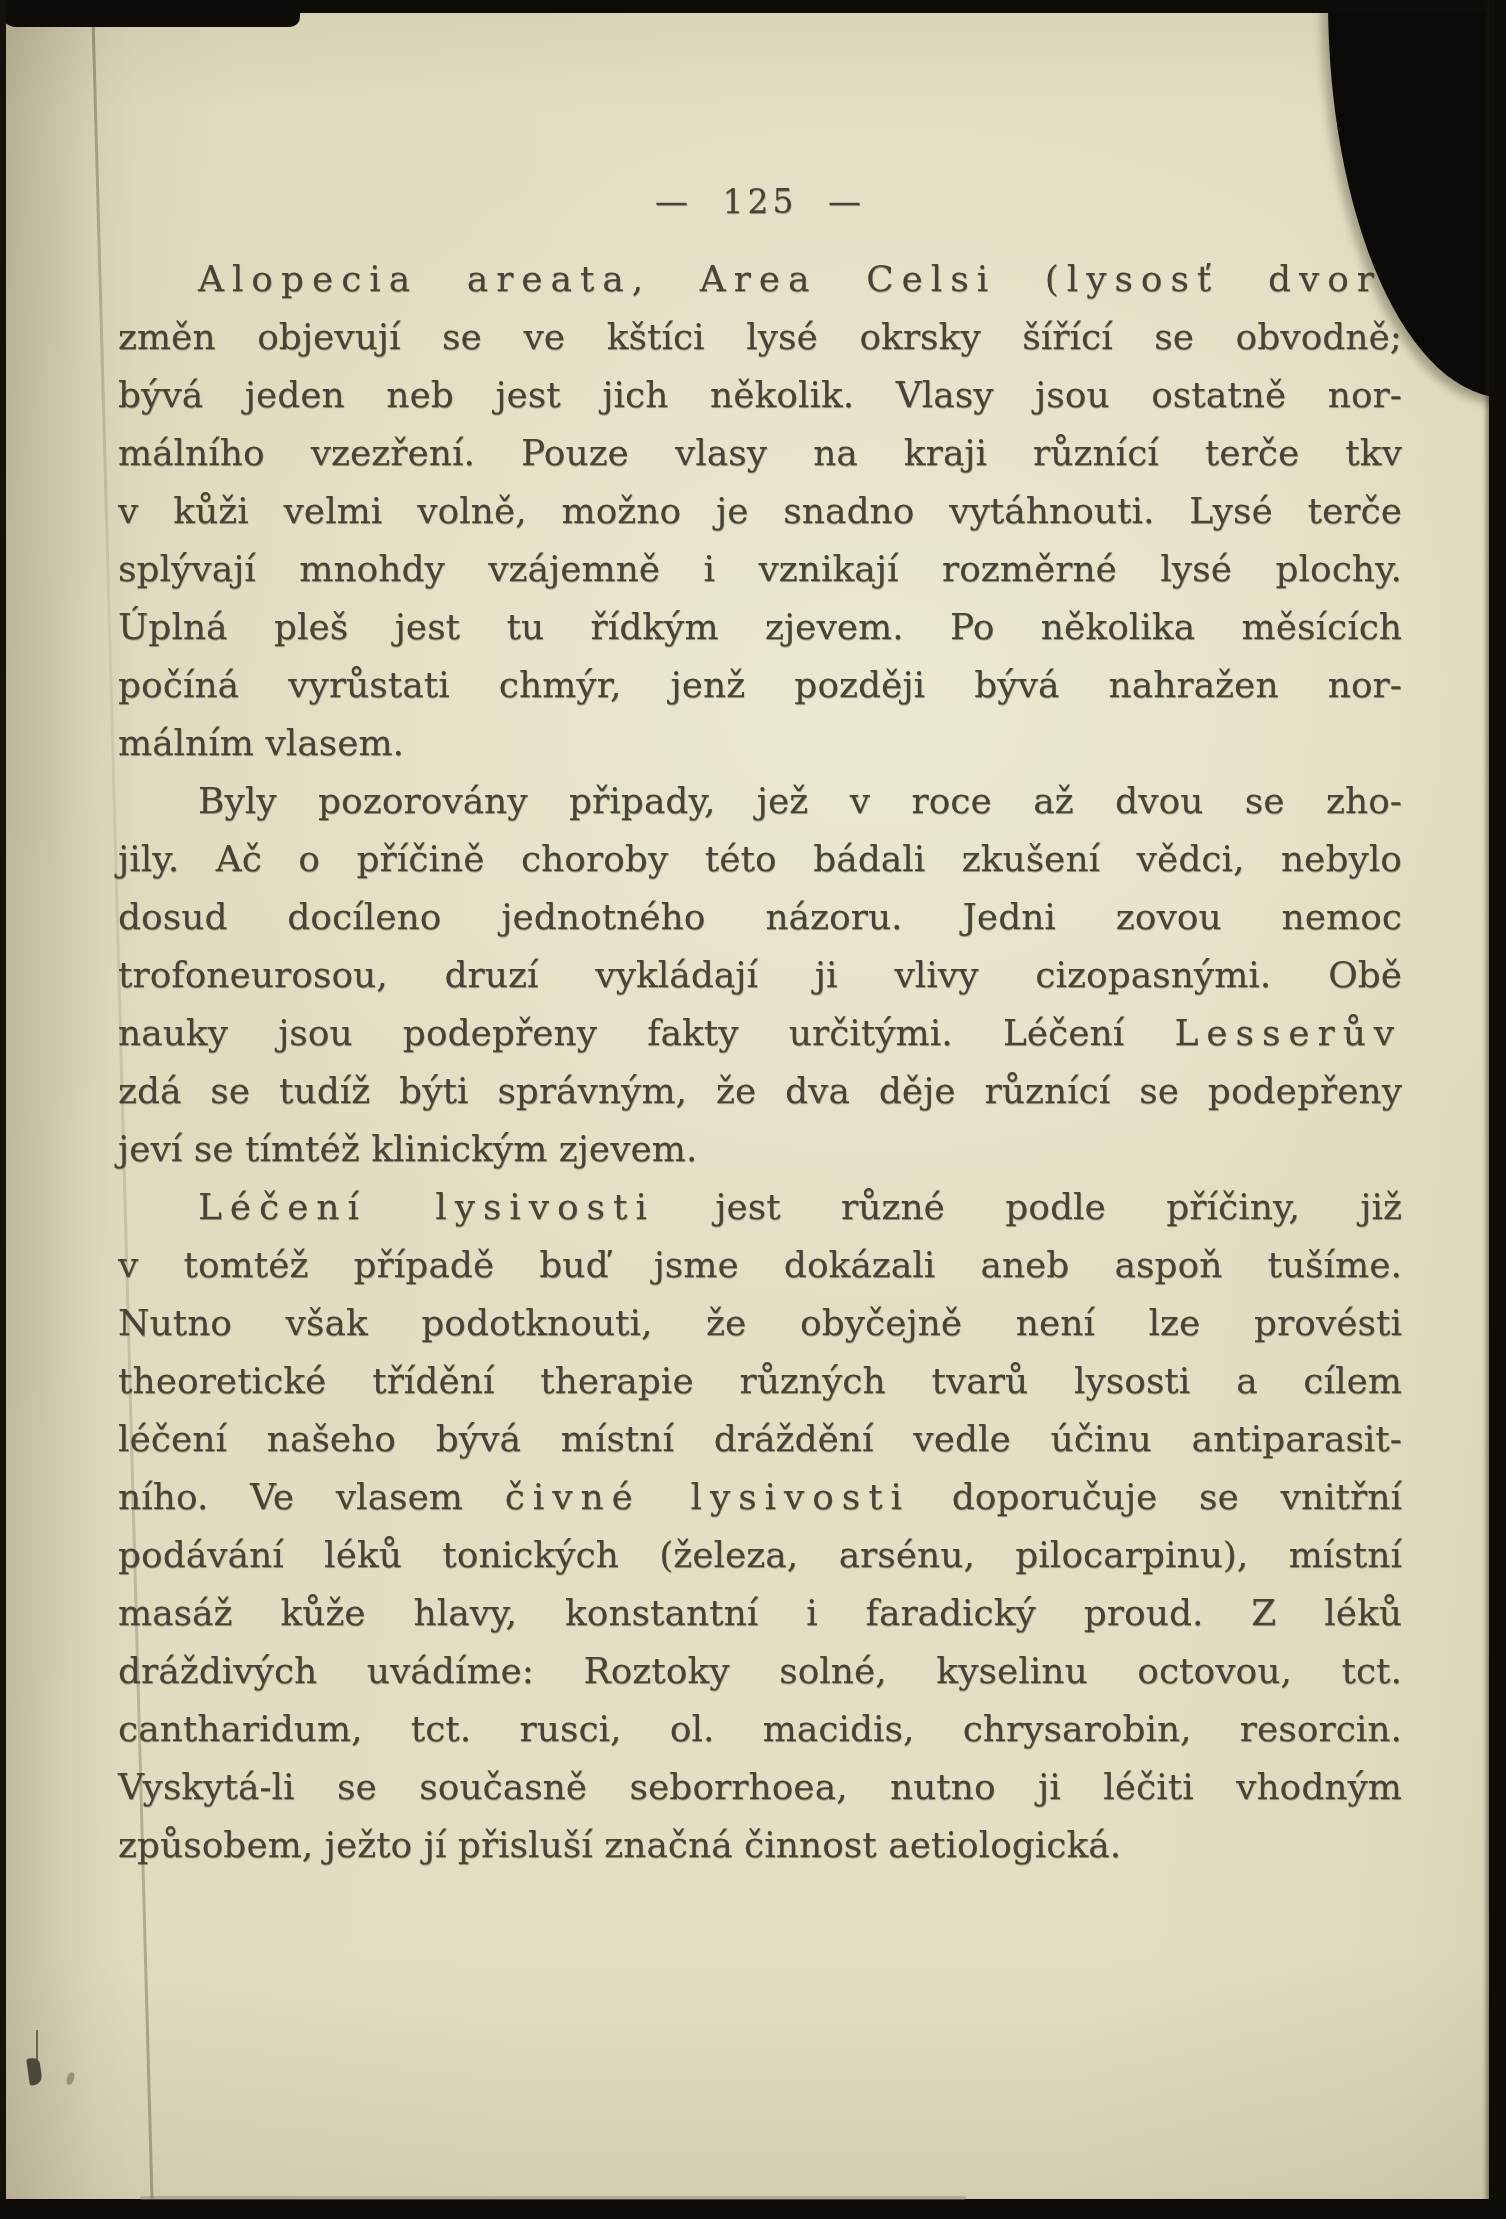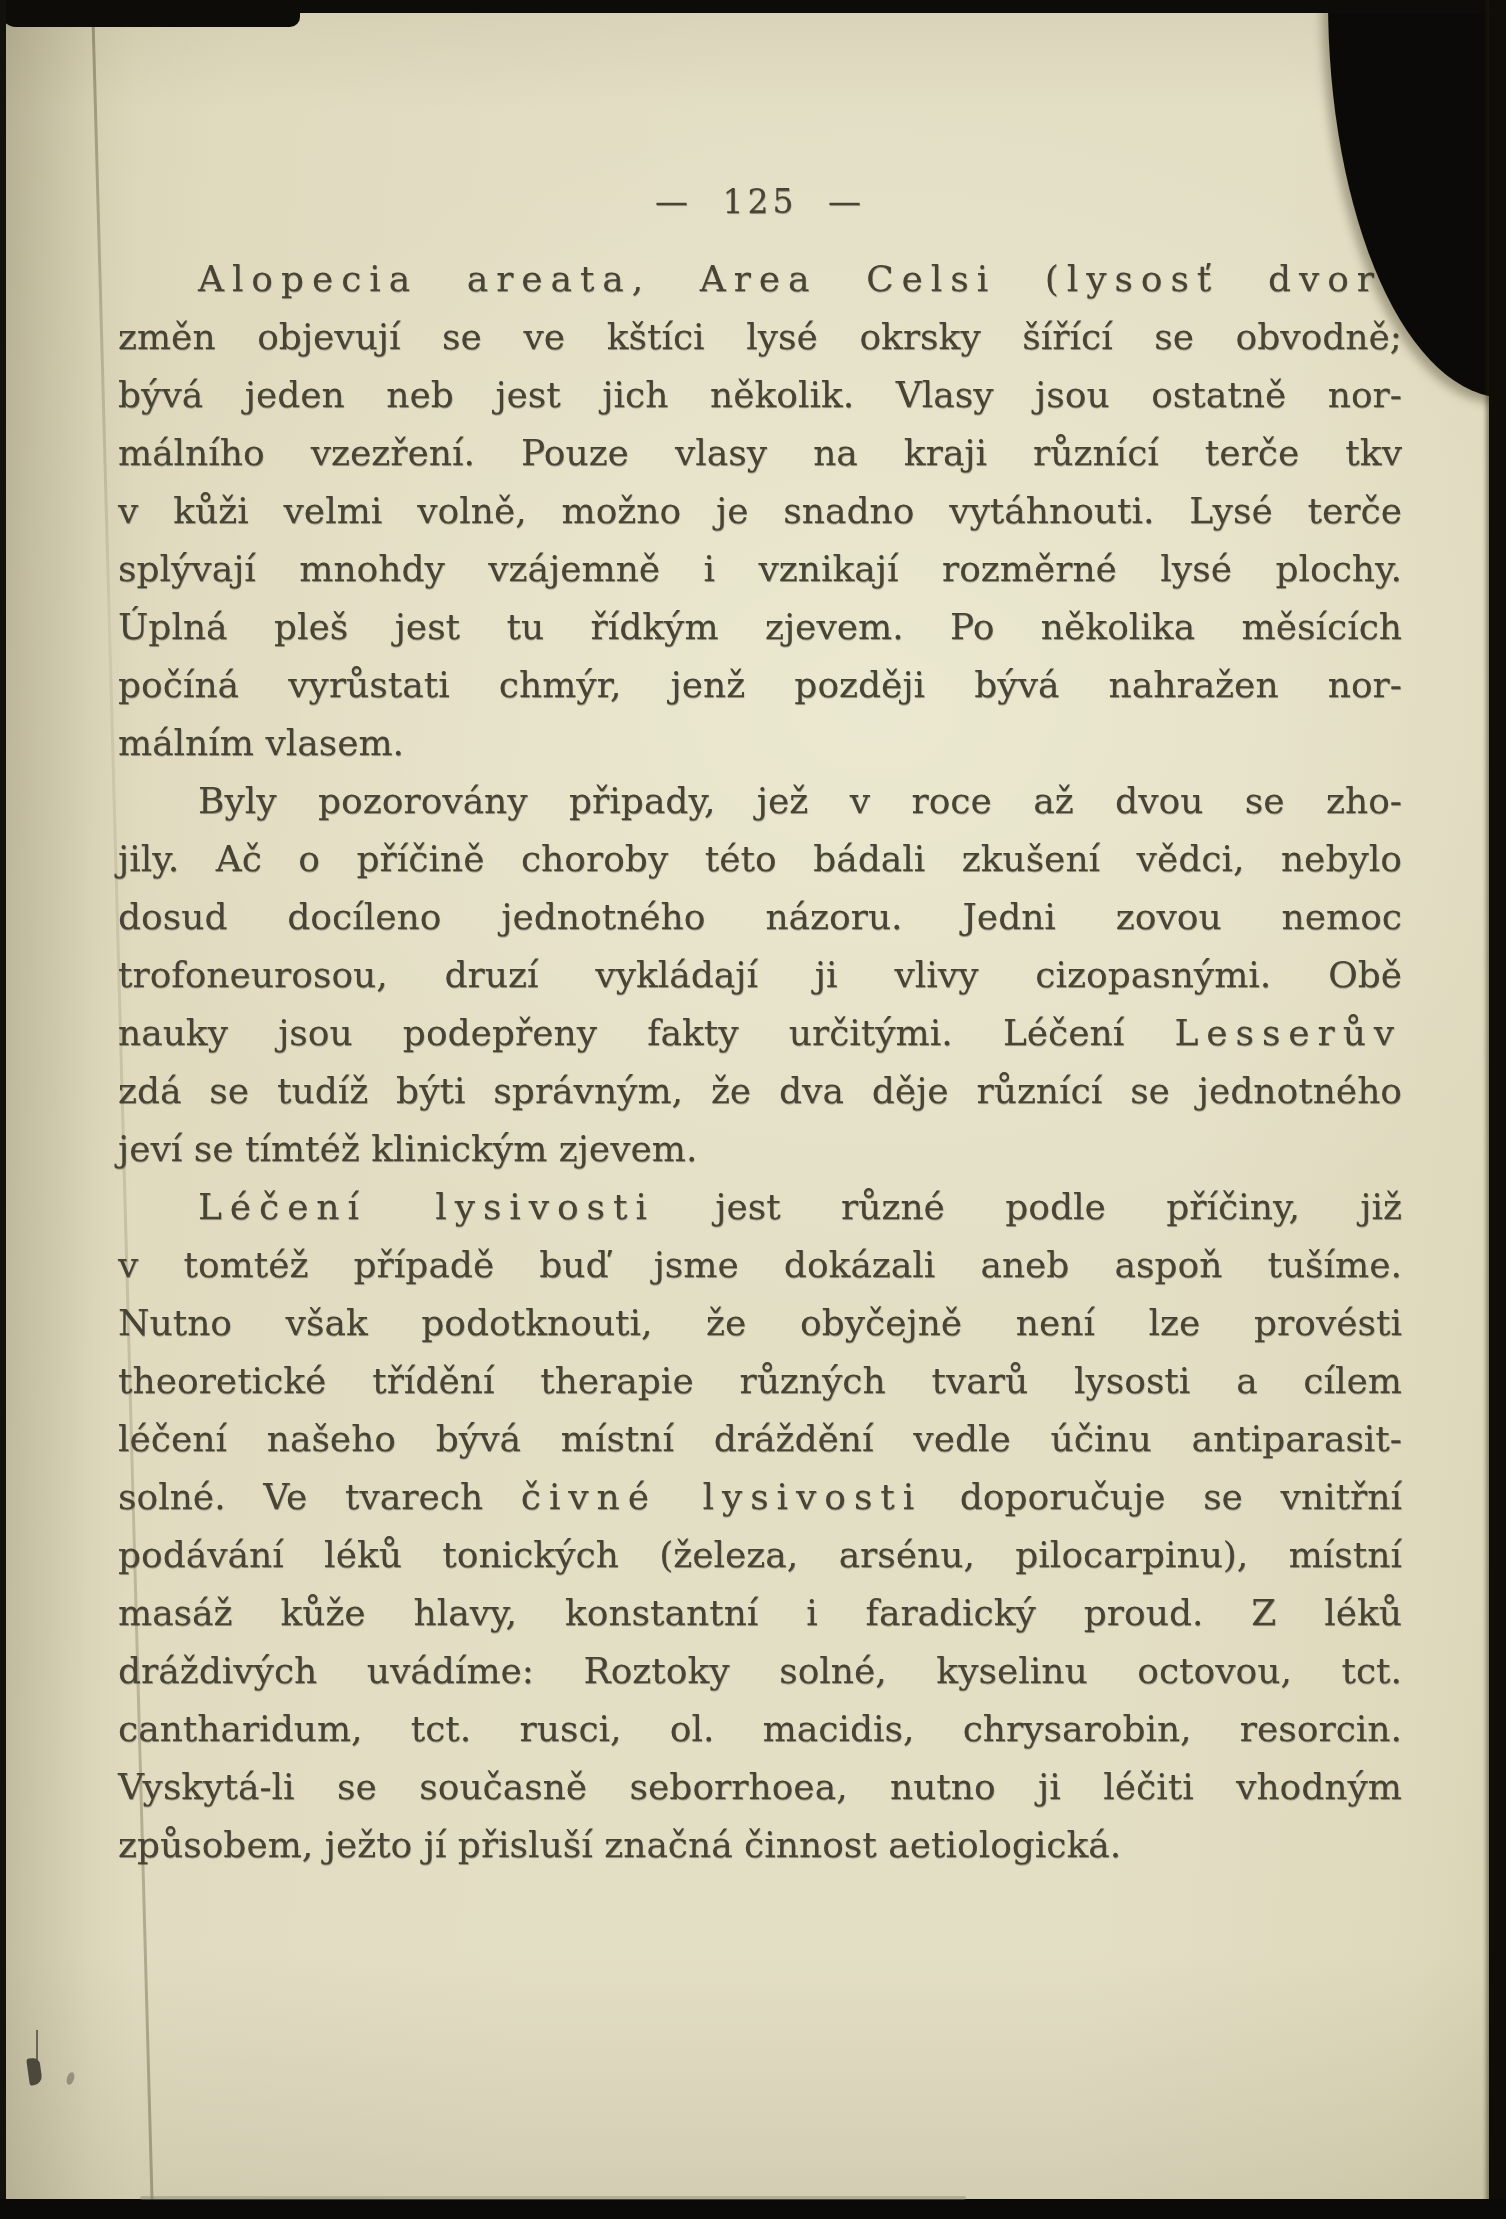--- a/index.html
+++ b/index.html
@@ -90,30 +90,30 @@
         <div class="line just"><span>Úplná pleš jest tu řídkým zjevem. Po několika měsících</span></div>
         <div class="line just"><span>počíná vyrůstati chmýr, jenž později bývá nahražen nor-</span></div>
         <div class="line"><span>málním vlasem.</span></div>
       </div>
       <div>
         <div class="line just indent"><span>Byly pozorovány připady, jež v roce až dvou se zho-</span></div>
         <div class="line just"><span>jily. Ač o příčině choroby této bádali zkušení vědci, nebylo</span></div>
         <div class="line just"><span>dosud docíleno jednotného názoru. Jedni zovou nemoc</span></div>
         <div class="line just"><span>trofoneurosou, druzí vykládají ji vlivy cizopasnými. Obě</span></div>
         <div class="line just"><span>nauky jsou podepřeny fakty určitými. Léčení </span><span class="sp">Lesserův</span></div>
-        <div class="line just"><span>zdá se tudíž býti správným, že dva děje různící se jednotného</span></div>
+        <div class="line just"><span>zdá se tudíž býti správným, že dva děje různící se podepřeny</span></div>
         <div class="line"><span>jeví se tímtéž klinickým zjevem.</span></div>
       </div>
       <div>
         <div class="line just indent"><span class="sp">Léčení lysivosti</span><span> jest různé podle příčiny, již</span></div>
         <div class="line just"><span>v tomtéž případě buď jsme dokázali aneb aspoň tušíme.</span></div>
         <div class="line just"><span>Nutno však podotknouti, že obyčejně není lze provésti</span></div>
         <div class="line just"><span>theoretické třídění therapie různých tvarů lysosti a cílem</span></div>
         <div class="line just"><span>léčení našeho bývá místní dráždění vedle účinu antiparasit-</span></div>
-        <div class="line just"><span>solné. Ve tvarech </span><span class="sp">čivné lysivosti</span><span> doporučuje se vnitřní</span></div>
+        <div class="line just"><span>ního. Ve vlasem </span><span class="sp">čivné lysivosti</span><span> doporučuje se vnitřní</span></div>
         <div class="line just"><span>podávání léků tonických (železa, arsénu, pilocarpinu), místní</span></div>
         <div class="line just"><span>masáž kůže hlavy, konstantní i faradický proud. Z léků</span></div>
         <div class="line just"><span>dráždivých uvádíme: Roztoky solné, kyselinu octovou, tct.</span></div>
         <div class="line just"><span>cantharidum, tct. rusci, ol. macidis, chrysarobin, resorcin.</span></div>
         <div class="line just"><span>Vyskytá-li se současně seborrhoea, nutno ji léčiti vhodným</span></div>
         <div class="line"><span>způsobem, ježto jí přisluší značná činnost aetiologická.</span></div>
       </div>
     </div>
 
   <div class="inkmark-hair"></div>

